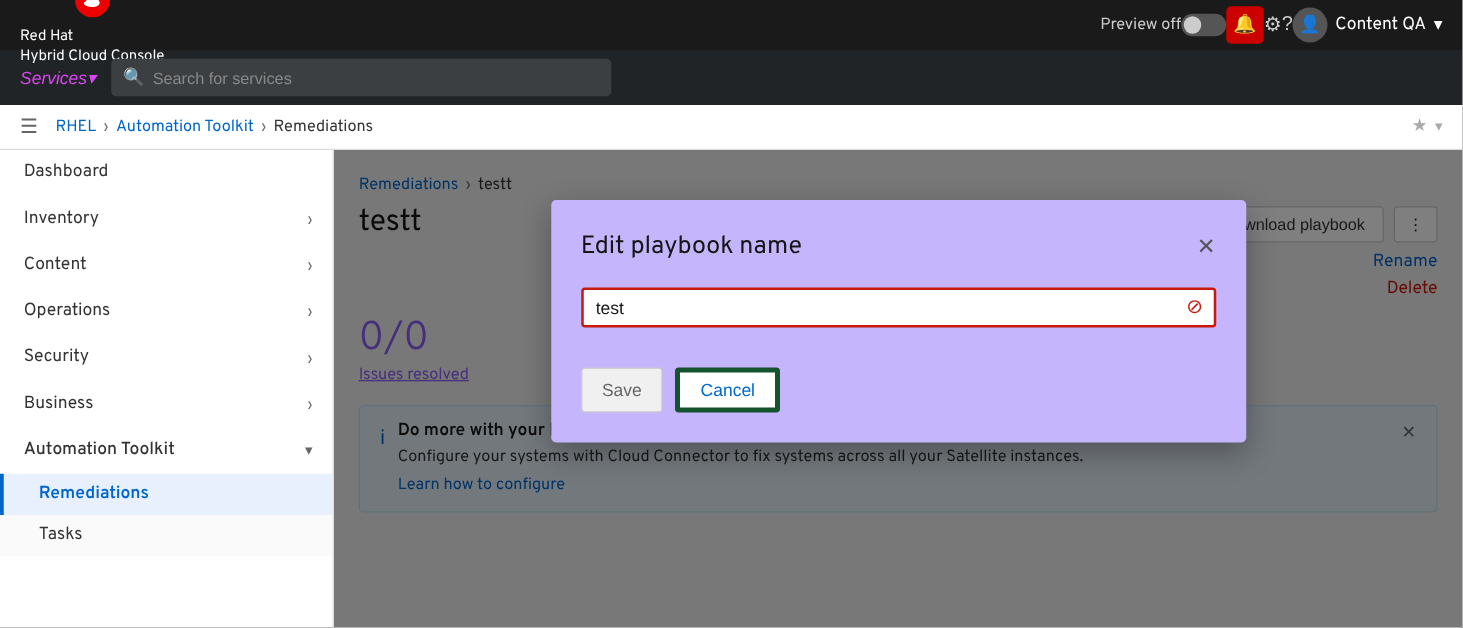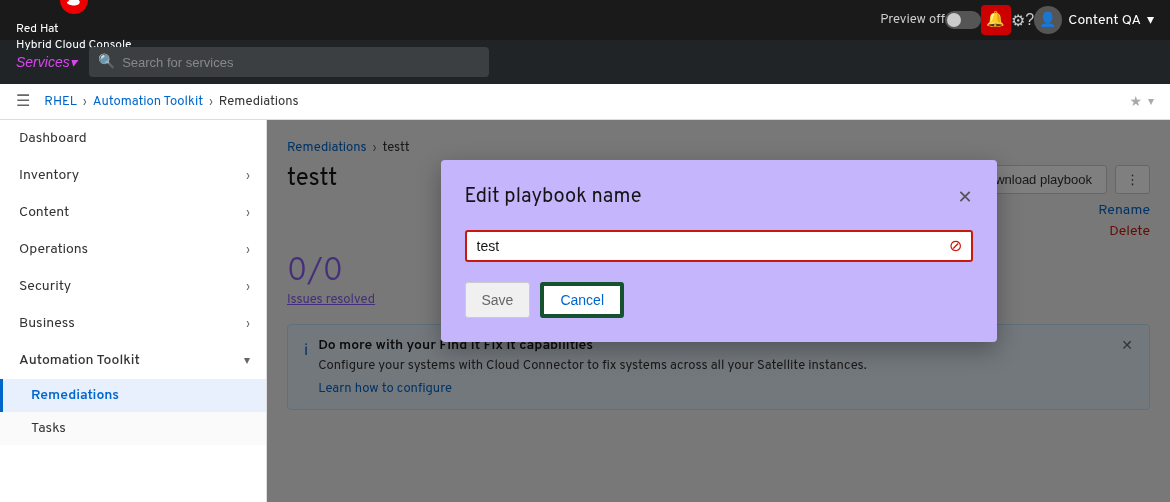--- a/index.html
+++ b/index.html
@@ -364,21 +364,21 @@
     }
     .form-error-msg {
       color: #c9190b;
       font-size: 13px;
       margin-top: 4px;
       line-height: 1.4;
     }
     .modal-footer {
       display: flex;
       gap: 10px;
-      margin-top: 20px;
+      margin-top: 32px;
     }
     .btn-save {
       padding: 6px 16px;
       background: #f0f0f0;
       border: 1px solid #ccc;
       border-radius: 3px;
       font-size: 14px;
       cursor: pointer;
       color: #666;
     }

